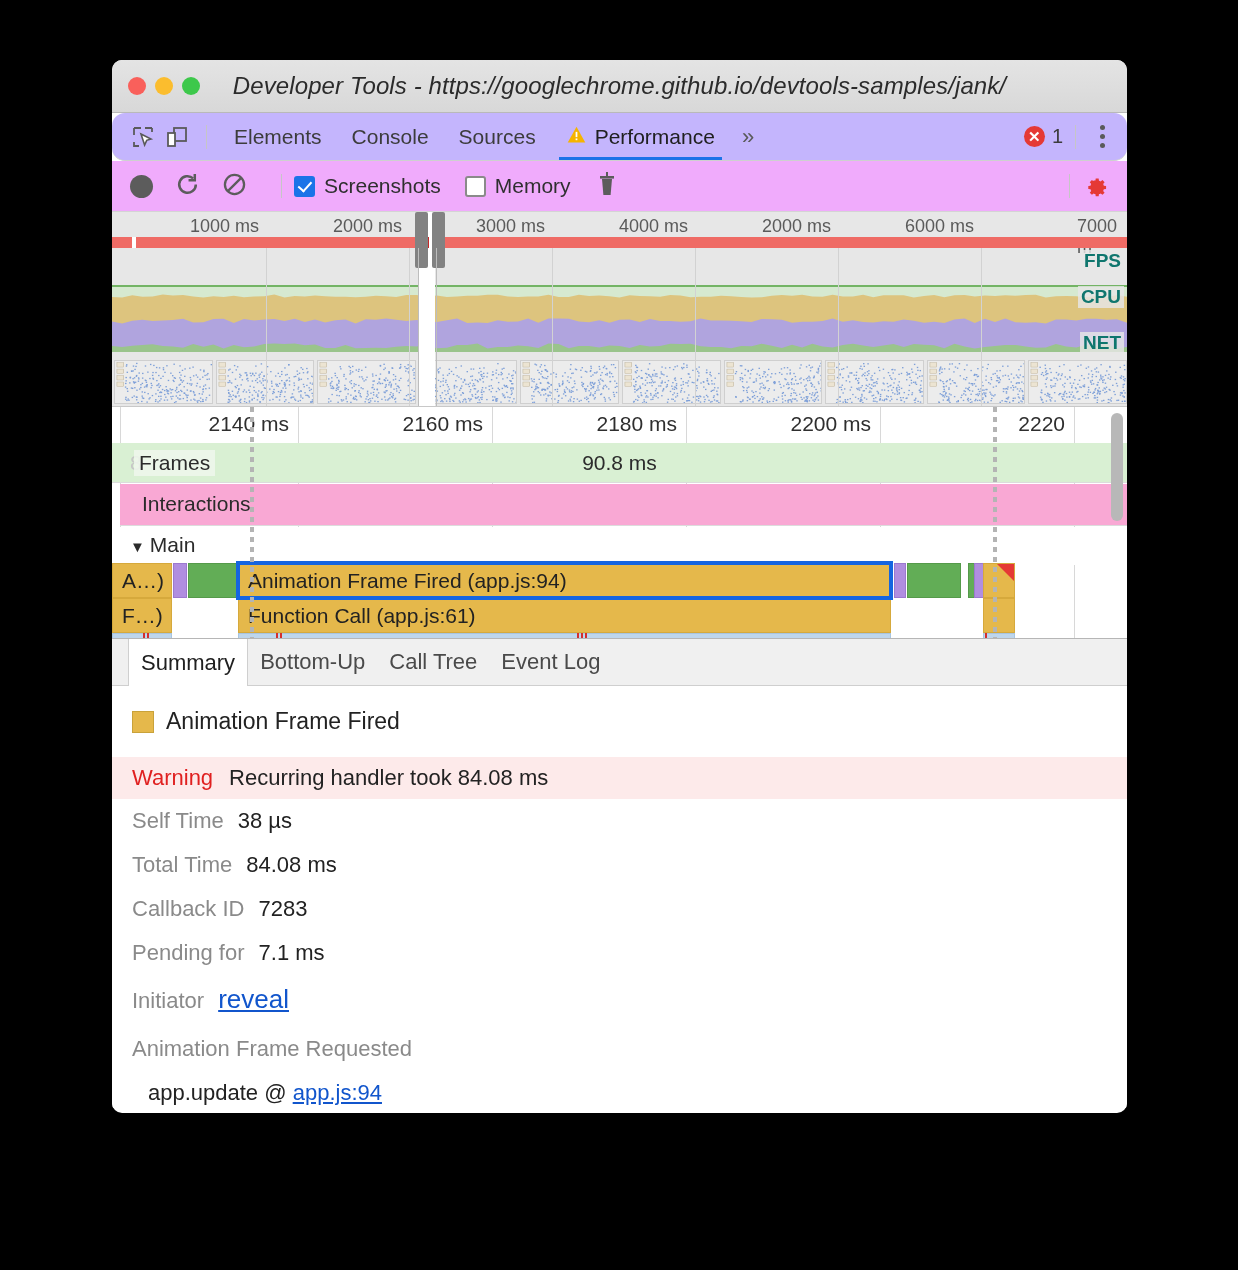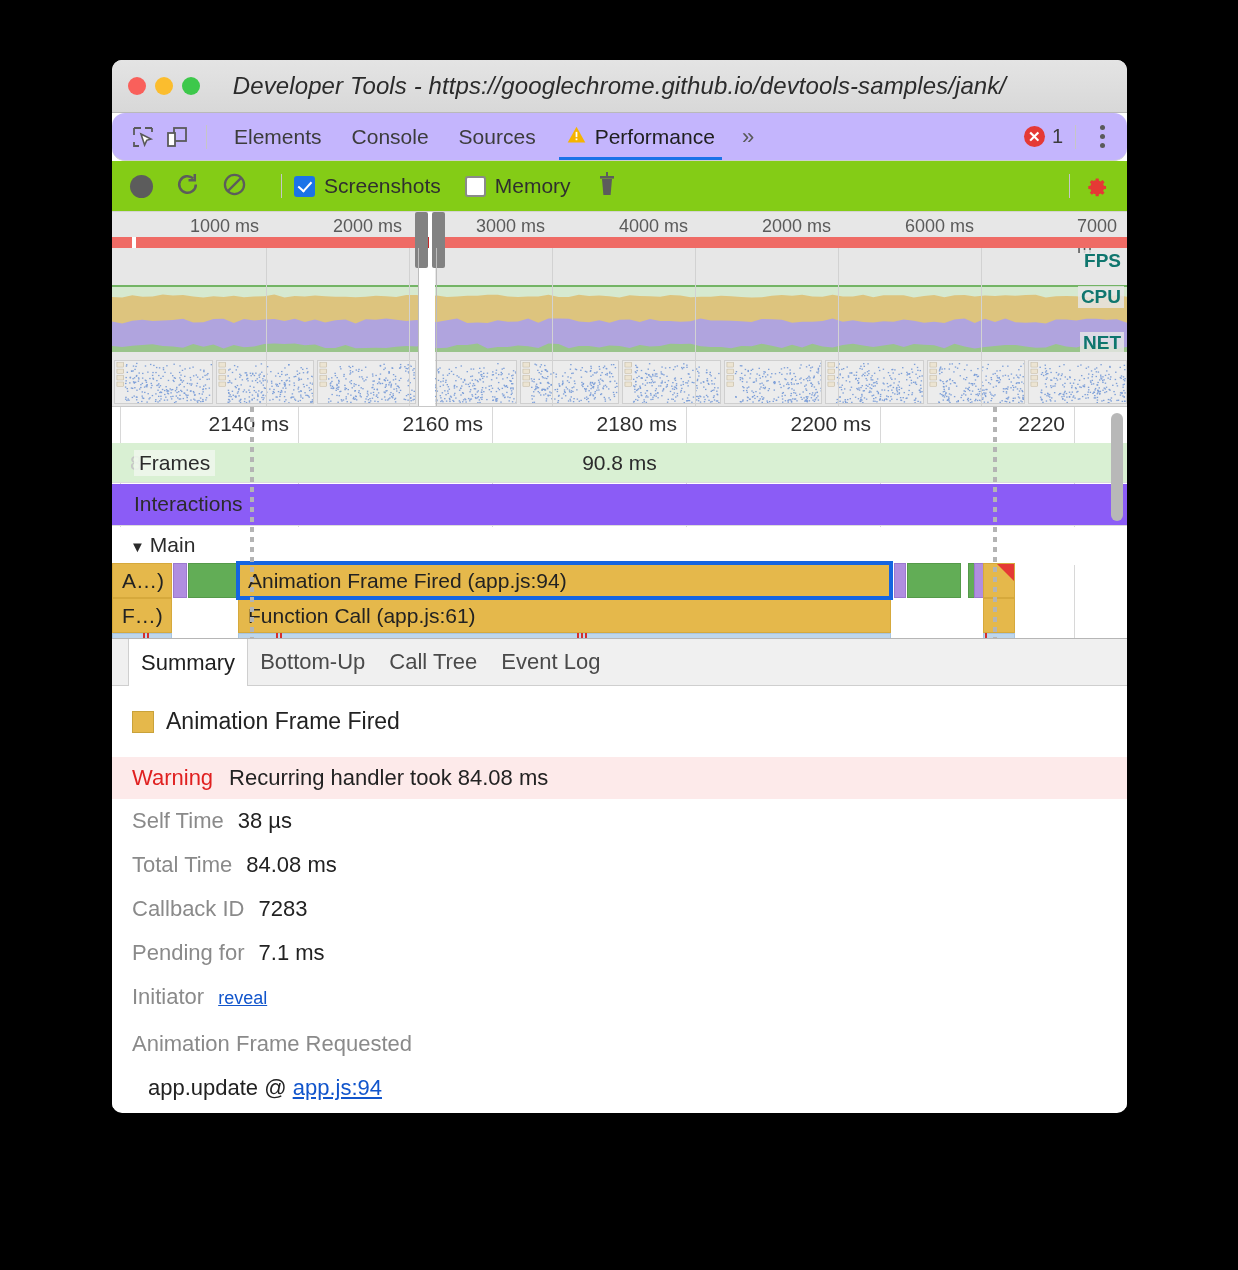--- a/index.html
+++ b/index.html
@@ -80,21 +80,21 @@
     font-size: 15px; line-height: 21px; text-align: center;
     font-weight: bold;
   }
   .err-count { font-size: 20px; color: #3c3c3c; }
   .kebab { display: flex; flex-direction: column; gap: 4px; padding: 0 12px; }
   .kebab i { width: 5px; height: 5px; border-radius: 50%; background: #5a5a5a; display: block; }
 
   
   .ctrlbar {
     height: 51px;
-    background: #84cc16;
+    background: #f0abfc;
     border-bottom: 1px solid #d4d4d4;
     display: flex; align-items: center;
     padding: 0 14px 0 18px;
   }
   .rec-dot { width: 23px; height: 23px; border-radius: 50%; background: #5c5c5c; }
   .ctrl { margin-right: 22px; display:flex; align-items:center; color:#5c5c5c; }
   .cbox { display: flex; align-items: center; gap: 9px; margin-right: 24px; }
   .box {
     width: 21px; height: 21px; border-radius: 3px;
     border: 2px solid #8a8a8a; background: #fff;
@@ -169,22 +169,22 @@
   }
   .row-frames .lbl {
     position: absolute; left: 22px; font-size: 21px; color: #2b2b2b;
     background: rgba(238,247,236,.85); padding: 1px 5px;
   }
   .ghost-num {
     position: absolute; left: 18px; font-size: 21px; color: #c7c7c7;
   }
   .frame-dur { font-size: 21px; color: #2b2b2b; }
   .row-inter {
-    position: absolute; left: 0; right: 0; top: 41px; height: 42px;
-    background: #8b5cf6; border-bottom: 1px solid #dcdcdc;
+    position: absolute; left: 8px; right: 0; top: 41px; height: 42px;
+    background: #f9a8d4; border-bottom: 1px solid #dcdcdc;
   }
   .row-inter .lbl { position: absolute; left: 22px; top: 8px; font-size: 21px; color: #2b2b2b; }
   .row-main {
     position: absolute; left: 0; right: 0; top: 84px; height: 38px; background: #fff;
   }
   .row-main .lbl { position: absolute; left: 18px; top: 6px; font-size: 21px; color: #2b2b2b; }
   .tri { font-size: 15px; margin-right: 5px; }
   .track { position: absolute; left: 0; right: 0; height: 35px; }
   .track.t1 { top: 120px; }
   .track.t2 { top: 155px; }
@@ -237,21 +237,21 @@
   .evt-title span { font-size: 23px; color: #222; }
   .warnrow {
     background: #fdeaea; margin-left: -20px; padding: 8px 0 8px 20px;
     display: flex; align-items: baseline; gap: 16px;
   }
   .warnrow .k { font-size: 22px; color: #e02020; }
   .warnrow .v { font-size: 22px; color: #222; }
   .kv { display: flex; align-items: baseline; gap: 14px; padding: 9px 0; }
   .kv .k { font-size: 22px; color: #8a8a8a; }
   .kv .v { font-size: 22px; color: #222; }
-  .kv a { font-size: 18px; color: #1155cc; }
+  .kv a { font-size: 26px; color: #1155cc; }
   .section-h { font-size: 22px; color: #8a8a8a; padding: 12px 0 4px 0; }
   .stackrow { padding: 14px 0 0 16px; font-size: 22px; color: #222; }
   .stackrow a { color: #1155cc; }
 </style>
 </head>
 <body>
 
 <div id="window">
 
   <div class="titlebar">

